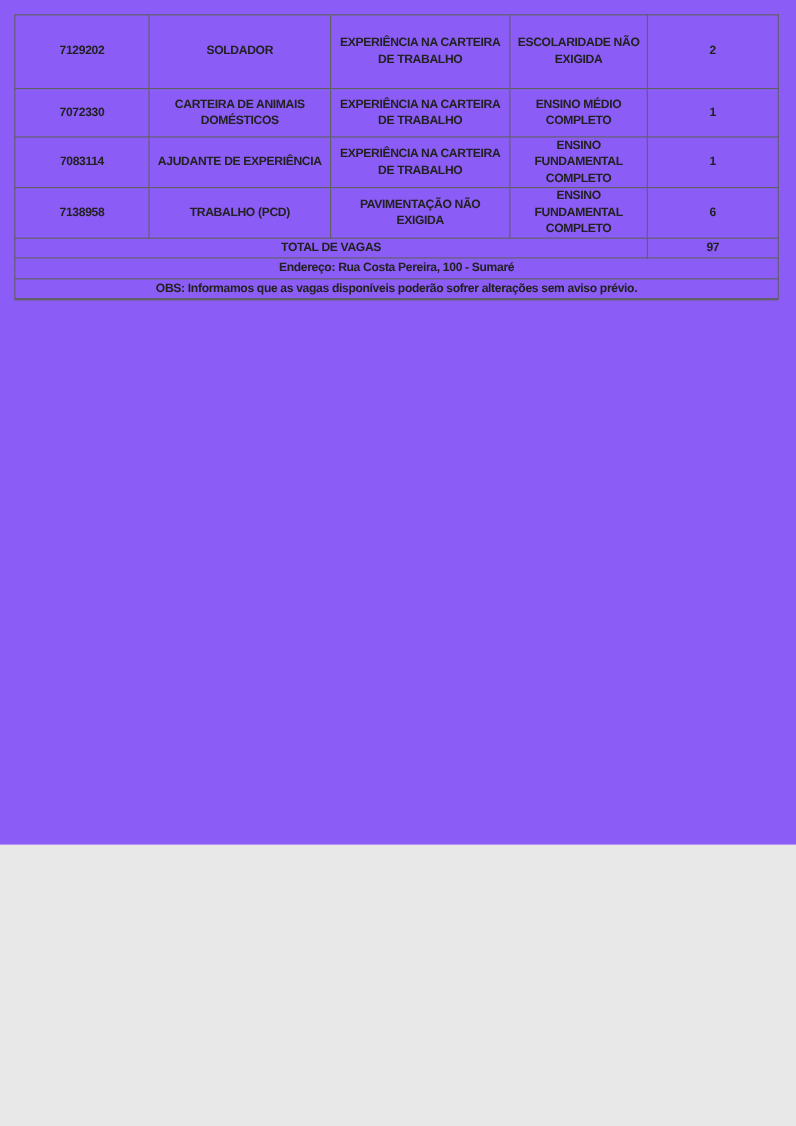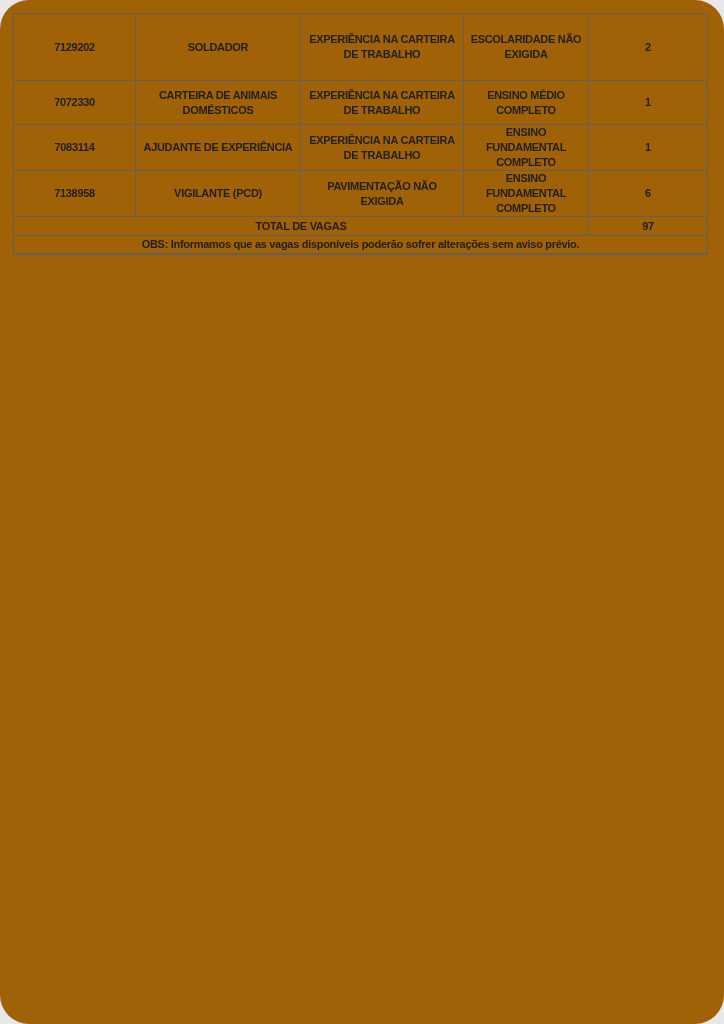--- a/index.html
+++ b/index.html
@@ -3,26 +3,25 @@
 <meta charset="utf-8">
 <style>
   html, body {
     margin: 0;
     padding: 0;
     background: #e8e8e8;
   }
   .page {
     position: relative;
     width: 724px;
-    height: 1024px;
-    background: #a16207;
+    height: 768px;
+    background: #8b5cf6;
     font-family: "Liberation Sans", "DejaVu Sans", sans-serif;
     color: #212121;
     overflow: hidden;
-    border-radius: 29px;
   }
   table.vagas {
     position: absolute;
     left: 13px;
     top: 13px;
     width: 694px;
     border-collapse: collapse;
     table-layout: fixed;
   }
   table.vagas td {
@@ -87,27 +86,30 @@
       </tr>
       <tr class="r-43">
         <td><span class="wrap">7083114</span></td>
         <td><span class="wrap">AJUDANTE DE EXPERIÊNCIA</span></td>
         <td class="exp-cell"><span class="wrap">EXPERIÊNCIA NA CARTEIRA DE TRABALHO</span></td>
         <td class="edu-narrow"><span class="wrap">ENSINO FUNDAMENTAL COMPLETO</span></td>
         <td><span class="wrap">1</span></td>
       </tr>
       <tr class="r-46">
         <td><span class="wrap">7138958</span></td>
-        <td><span class="wrap">VIGILANTE (PCD)</span></td>
+        <td><span class="wrap">TRABALHO (PCD)</span></td>
         <td class="exp-cell"><span class="wrap">PAVIMENTAÇÃO NÃO EXIGIDA</span></td>
         <td class="edu-narrow"><span class="wrap">ENSINO FUNDAMENTAL COMPLETO</span></td>
         <td><span class="wrap">6</span></td>
       </tr>
       <tr class="r-17 total-row">
         <td colspan="4"><span class="wrap">TOTAL DE VAGAS</span></td>
         <td><span class="wrap">97</span></td>
+      </tr>
+      <tr class="r-17 addr-row">
+        <td colspan="5"><span class="wrap">Endereço: Rua Costa Pereira, 100 - Sumaré</span></td>
       </tr>
       <tr class="r-19 obs-row">
         <td colspan="5"><span class="wrap">OBS: Informamos que as vagas disponíveis poderão sofrer alterações sem aviso prévio.</span></td>
       </tr>
     </tbody>
   </table>
 </div>
 
 </body></html>

